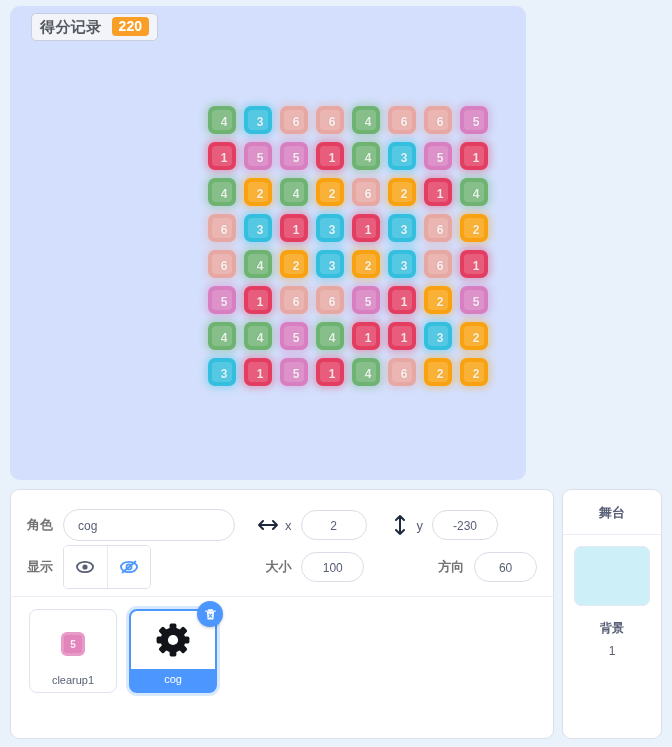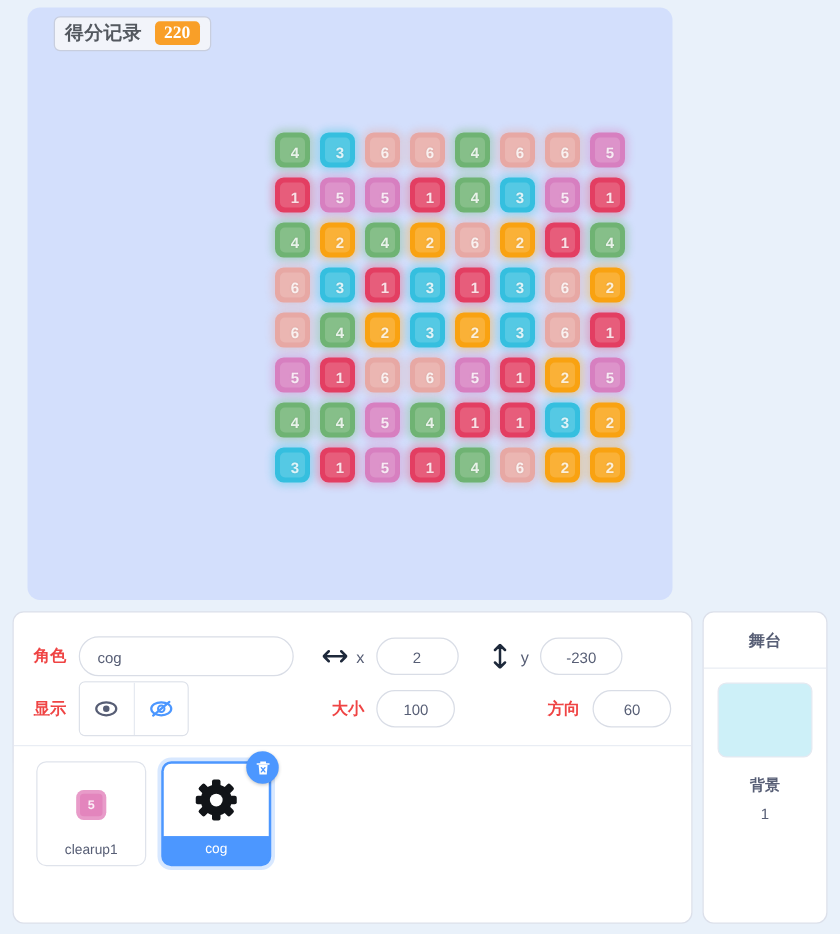--- a/index.html
+++ b/index.html
@@ -11,21 +11,21 @@
     height: 747px;
     background: #e9f1fa;
     font-family: "Liberation Sans", sans-serif;
     overflow: hidden;
     position: relative;
   }
 
   
   .stage {
     position: absolute;
-    left: 22px;
+    left: 10px;
     top: 6px;
     width: 516px;
     height: 474px;
     background: #d3dffc;
     border-radius: 10px;
     overflow: hidden;
   }
 
   
   .readout {
@@ -55,21 +55,20 @@
     color: #ffffff;
     font-size: 14px;
     font-weight: bold;
     border-radius: 4px;
     min-width: 36px;
     height: 19px;
     line-height: 19px;
     text-align: center;
     padding: 0 7px;
     box-sizing: border-box;
-    font-family: Liberation Serif, serif;
   }
 
   
   .grid {
     position: absolute;
     left: 196px;
     top: 98px;
     display: grid;
     grid-template-columns: repeat(8, 36px);
     grid-template-rows: repeat(8, 36px);
@@ -129,21 +128,21 @@
     padding: 14px 16px 8px 16px;
     border-bottom: 1px solid #e9edf4;
   }
   .info-row {
     display: flex;
     align-items: center;
     height: 42px;
   }
   .info-label {
     font-size: 13px;
-    color: #ef4444;
+    color: #737373;
     font-weight: bold;
     margin-right: 10px;
     white-space: nowrap;
   }
   .pill {
     border: 1px solid #d9dde6;
     border-radius: 16px;
     height: 30px;
     line-height: 30px;
     font-size: 12px;

